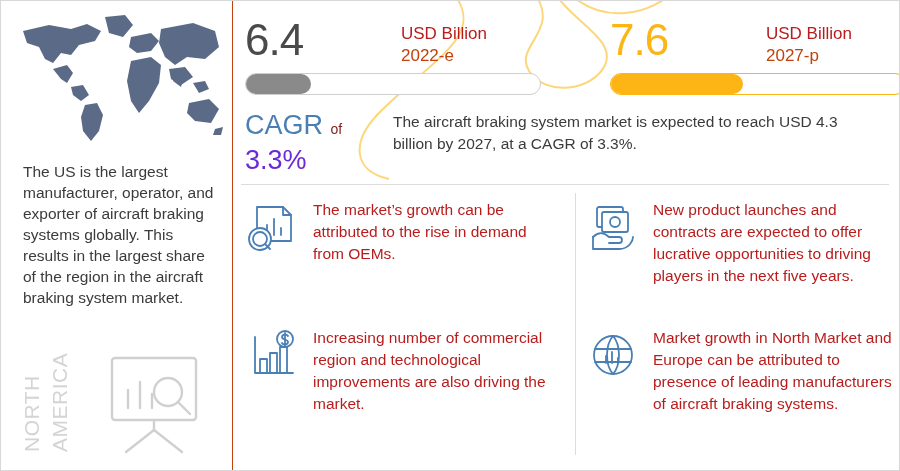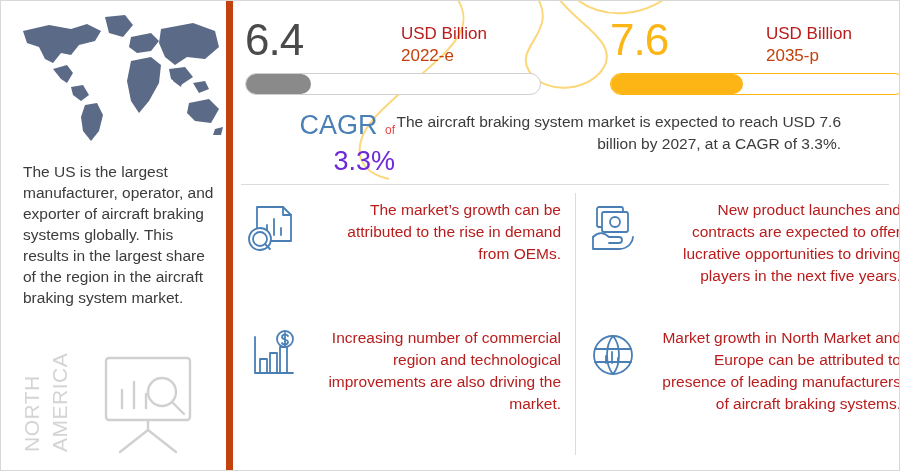--- a/index.html
+++ b/index.html
@@ -21,21 +21,21 @@
     overflow: hidden;
   }
 
   
   .left-panel {
     position: absolute;
     left: 0; top: 0;
     width: 232px;
     height: 469px;
     box-sizing: border-box;
-    border-right: 7px solid #c2410c;
+    border-right: 1px solid #c2410c;
     background: #ffffff;
   }
   .map-wrap {
     position: absolute;
     left: 8px; top: 6px;
     width: 216px; height: 140px;
   }
   .left-text {
     position: absolute;
     left: 22px;
@@ -71,21 +71,20 @@
     width: 120px;
     height: 110px;
   }
 
   
   .right-panel {
     position: absolute;
     left: 232px; top: 0;
     width: 667px;
     height: 469px;
-    text-align: right;
   }
   .squiggle {
     position: absolute;
     left: 0; top: 0;
     width: 667px; height: 190px;
     pointer-events: none;
   }
 
   
   .stat {
@@ -149,22 +148,22 @@
     left: 12px;
     top: 108px;
     width: 150px;
   }
   .cagr-line1 {
     font-size: 27px;
     line-height: 32px;
     color: #4a7fb5;
   }
   .cagr-of {
-    font-size: 12px;
-    color: #ef4444;
+    font-size: 14px;
+    color: #7f1d1d;
   }
   .cagr-value {
     font-size: 27px;
     line-height: 30px;
     color: #6d28d9;
   }
   .summary {
     position: absolute;
     left: 160px;
     top: 110px;
@@ -291,35 +290,35 @@
       <div class="stat-unit">USD Billion</div>
       <div class="stat-year">2022-e</div>
       <div class="bar-track">
         <div class="bar-fill" id="fill-a" style="width: 22%;"></div>
       </div>
     </div>
 
     <div class="stat stat-b">
       <div class="stat-value">7.6</div>
       <div class="stat-unit">USD Billion</div>
-      <div class="stat-year">2035-p</div>
+      <div class="stat-year">2027-p</div>
       <div class="bar-track">
         <div class="bar-fill" id="fill-b" style="width: 45%;"></div>
       </div>
     </div>
 
     <div class="cagr-block">
       <div class="cagr-line1">
         <span>CAGR</span>
         <span class="cagr-of">of</span>
       </div>
       <div class="cagr-value">3.3%</div>
     </div>
 
-    <div class="summary">The aircraft braking system market is expected to reach USD 7.6 billion by 2027, at a CAGR of 3.3%.</div>
+    <div class="summary">The aircraft braking system market is expected to reach USD 4.3 billion by 2027, at a CAGR of 3.3%.</div>
 
     <div class="divider-h"></div>
     <div class="divider-v"></div>
 
     <div class="point p1">
       <div class="icon">
         <svg viewBox="0 0 56 52" width="56" height="52" aria-hidden="true">
           <g fill="none" stroke="#4a7fb5" stroke-width="1.8" stroke-linecap="round" stroke-linejoin="round">
             <path d="M12 6 L38 6 L46 14 L46 40 L12 40 Z"></path>
             <path d="M38 6 L38 14 L46 14"></path>

